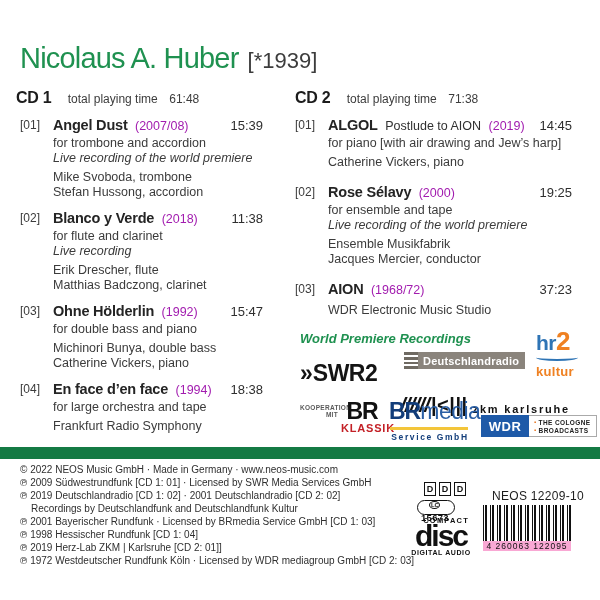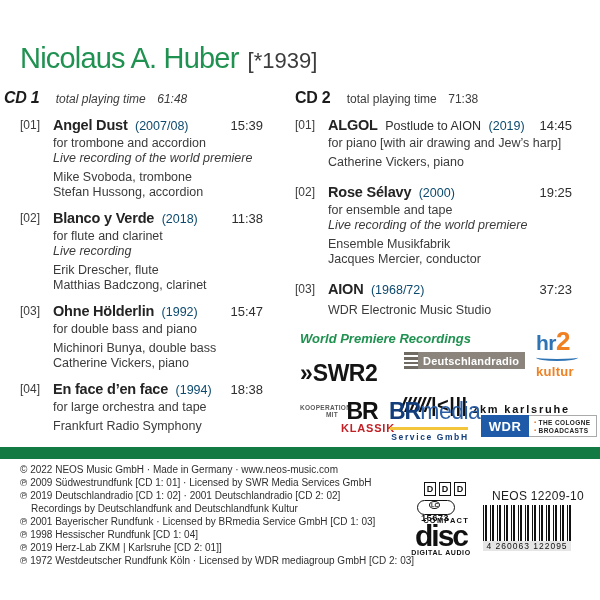--- a/index.html
+++ b/index.html
@@ -17,21 +17,21 @@
   .cdtimelabel{font-size:12px;color:#3c3c3c;margin-left:12px;}
   .cdtime{font-size:12px;color:#3c3c3c;margin-left:7px;}
 
   
   .col{position:absolute;top:116px;}
   .track{position:relative;padding-left:33px;margin-bottom:9px;}
   .tnum{position:absolute;left:0;top:2px;font-size:12px;color:#3b3b3b;}
   .thead{position:relative;line-height:17px;margin-bottom:1px;white-space:nowrap;}
   .ttitle{font-weight:700;font-size:14.5px;color:#242424;letter-spacing:-0.2px;}
   .tsub{font-size:12.5px;color:#303030;margin-left:3px;}
-  .tyear{font-size:12.5px;color:#0c4a6e;margin-left:3px;}
+  .tyear{font-size:12.5px;color:#a21caf;margin-left:3px;}
   .ttime{position:absolute;right:0;top:1px;font-size:13px;color:#2e2e2e;}
   .tline{font-size:12.5px;line-height:15px;color:#3b3b3b;white-space:nowrap;}
   .tnote{font-style:italic;}
   .tperf{margin-top:4px;}
 
   
   .wpr{position:absolute;left:300px;top:331px;font-size:13px;font-weight:700;
        font-style:italic;color:#1f9150;white-space:nowrap;}
 
   
@@ -92,33 +92,33 @@
             width:9px;height:9px;display:flex;align-items:center;justify-content:center;}
   .lc-num{font-size:9.5px;font-weight:700;color:#111;letter-spacing:0.3px;}
   .cdlogo{position:absolute;left:411px;top:517px;width:60px;text-align:center;color:#111;}
   .cdlogo .compact{font-size:7.5px;font-weight:800;letter-spacing:1.2px;line-height:8px;text-align:right;padding-right:2px;}
   .cdlogo .disc{font-size:30px;font-weight:800;letter-spacing:-2px;line-height:24px;margin-top:-1px;}
   .cdlogo .daudio{font-size:7px;font-weight:800;letter-spacing:0.6px;line-height:9px;}
   .neosnum{position:absolute;left:492px;top:489px;font-size:12px;color:#1d1d1d;letter-spacing:0.3px;white-space:nowrap;}
   .barcode{position:absolute;left:483px;top:505px;width:88px;height:36px;
       background:repeating-linear-gradient(90deg,#111 0,#111 1px,#fff 1px,#fff 2.5px,
       #111 2.5px,#111 4.5px,#fff 4.5px,#fff 7px);}
-  .barcode-digits{position:absolute;left:483px;top:541px;width:88px;background:#e5e5e5;
+  .barcode-digits{position:absolute;left:483px;top:541px;width:88px;background:#f9a8d4;
       font-size:8.5px;color:#111;text-align:center;letter-spacing:1px;white-space:nowrap;}
 </style>
 </head>
 <body>
 
 <div class="page">
 
   <div class="title">
     <span class="composer">Nicolaus A. Huber</span><span class="birth">[*1939]</span>
   </div>
 
-  <div class="cdhead" style="left:4px;font-style:italic;">
+  <div class="cdhead" style="left:16px;">
     <span class="cdlabel">CD 1</span>
     <span class="cdtimelabel">total playing time</span>
     <span class="cdtime">61:48</span>
   </div>
 
   <div class="cdhead" style="left:295px;">
     <span class="cdlabel">CD 2</span>
     <span class="cdtimelabel">total playing time</span>
     <span class="cdtime">71:38</span>
   </div>

